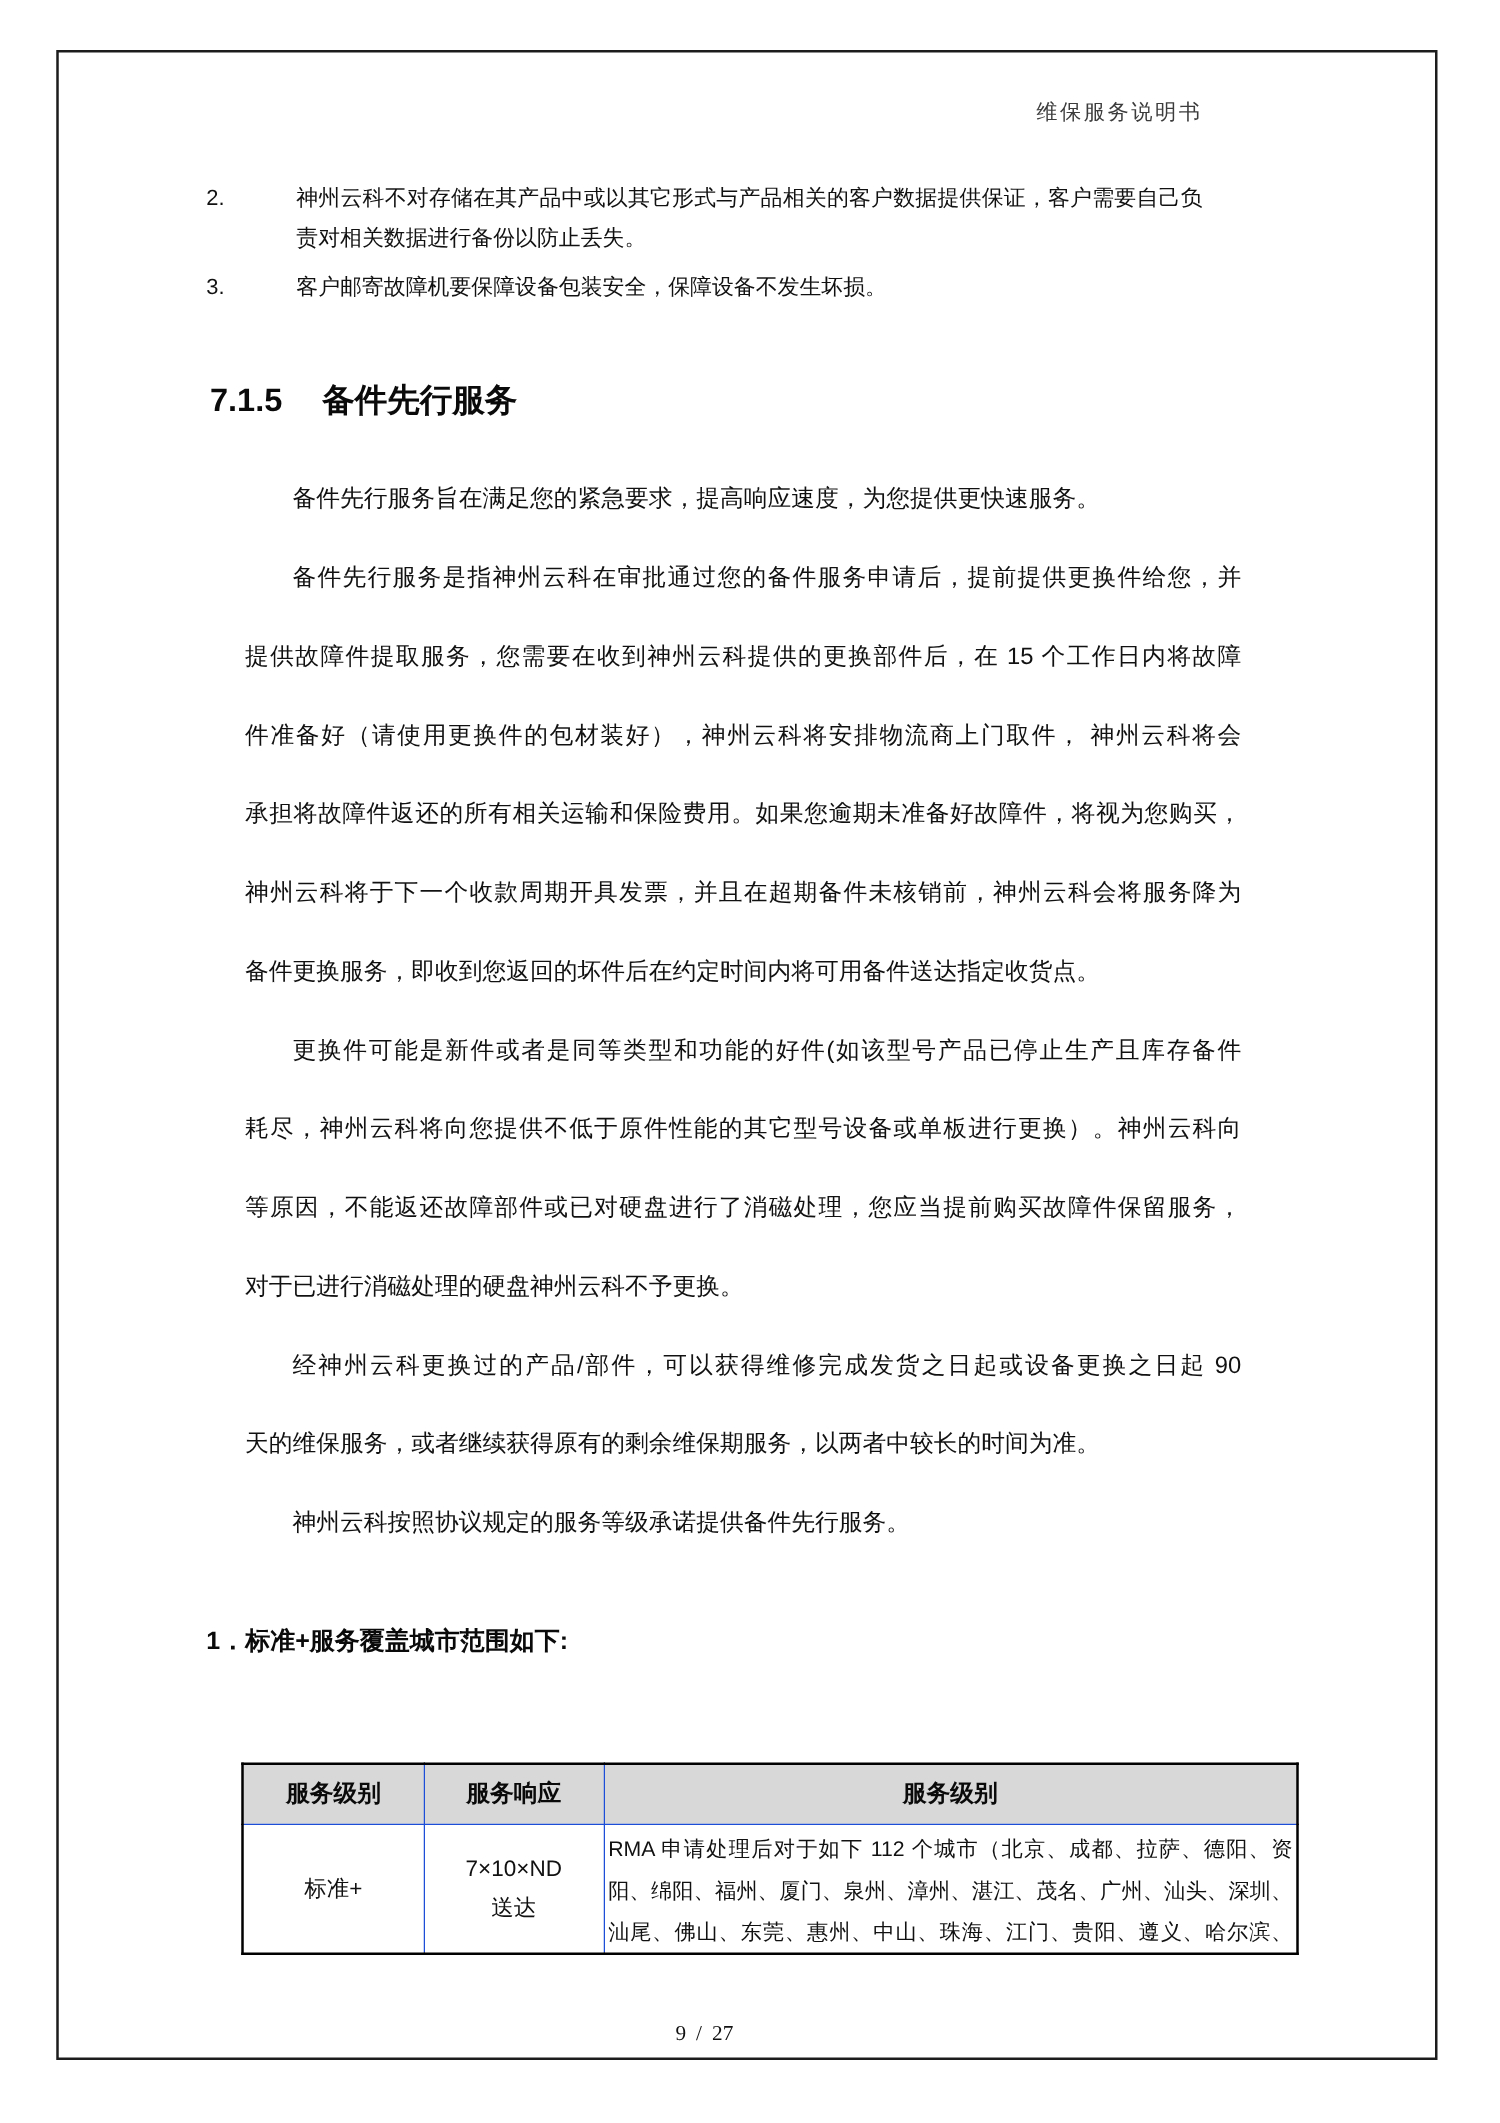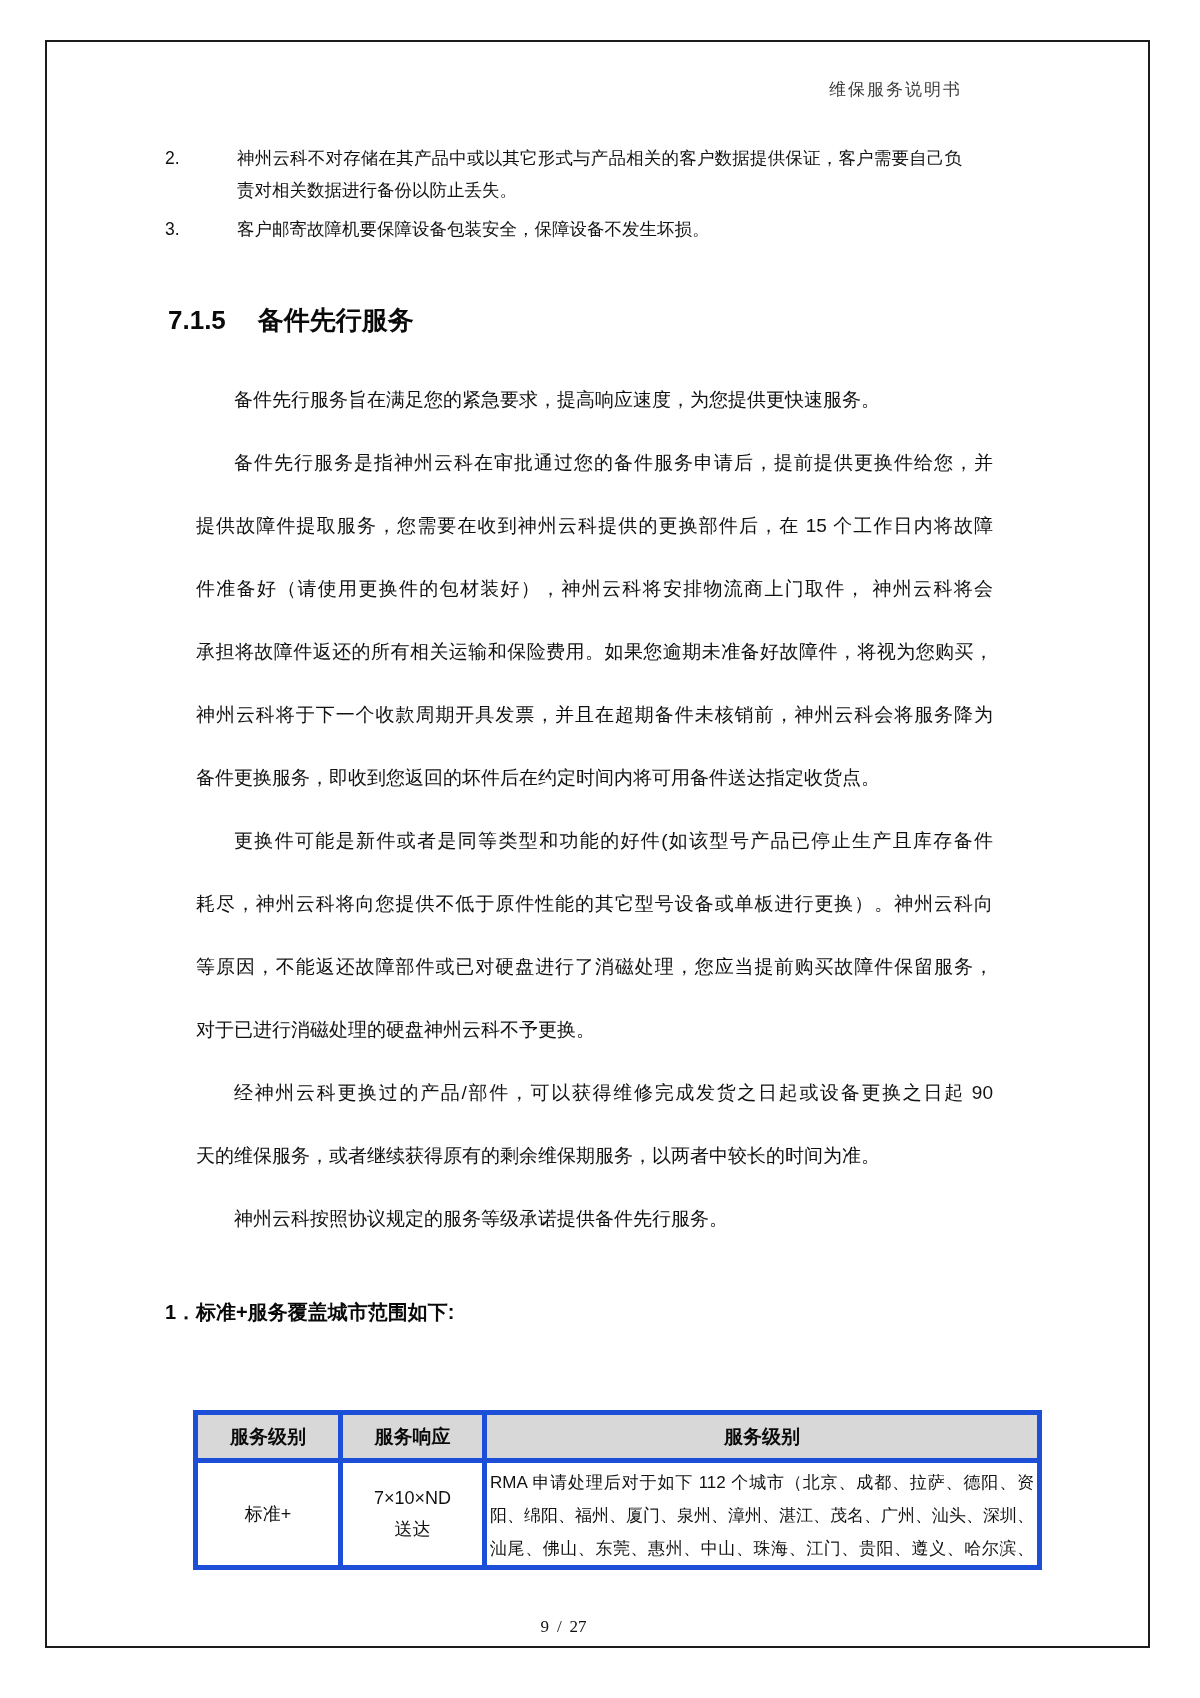--- a/index.html
+++ b/index.html
@@ -25,21 +25,21 @@
   .paragraphs { position:absolute; left:165px; top:368px; width:797px; font-size:19px; line-height:63px;margin-left:31px; }
   .line { white-space:nowrap; overflow:hidden; }
   .fill { text-align:justify; text-align-last:justify; }
   .indent { text-indent:38px; }
   .subheading { position:absolute; left:165px; top:1299px; font-size:20px; font-weight:bold; color:#0a0a0a; }
   .svc-table {
     position:absolute; left:193px; top:1410px; width:844px;
     border-collapse:collapse; table-layout:fixed;
     border:2px solid #000;
   }
-  .svc-table th, .svc-table td { border:5px solid #1d4ed8; box-sizing:border-box; }
+  .svc-table th, .svc-table td { border:1px solid #1d4ed8; box-sizing:border-box; }
   .svc-table th {
     background:#d8d8d8; height:48px; font-size:19px; font-weight:bold;
     text-align:center; vertical-align:middle; color:#0a0a0a;
   }
   .svc-table td { height:98px; }
   .cell-center { text-align:center; vertical-align:middle; font-size:18px; }
   .cell-response { line-height:31px; }
   .cell-cities { vertical-align:top; padding:3px 3px 0 3px; font-size:17px; line-height:33px; overflow:hidden; }
   .cell-cities .line { line-height:33px; }
   .doc-footer {

